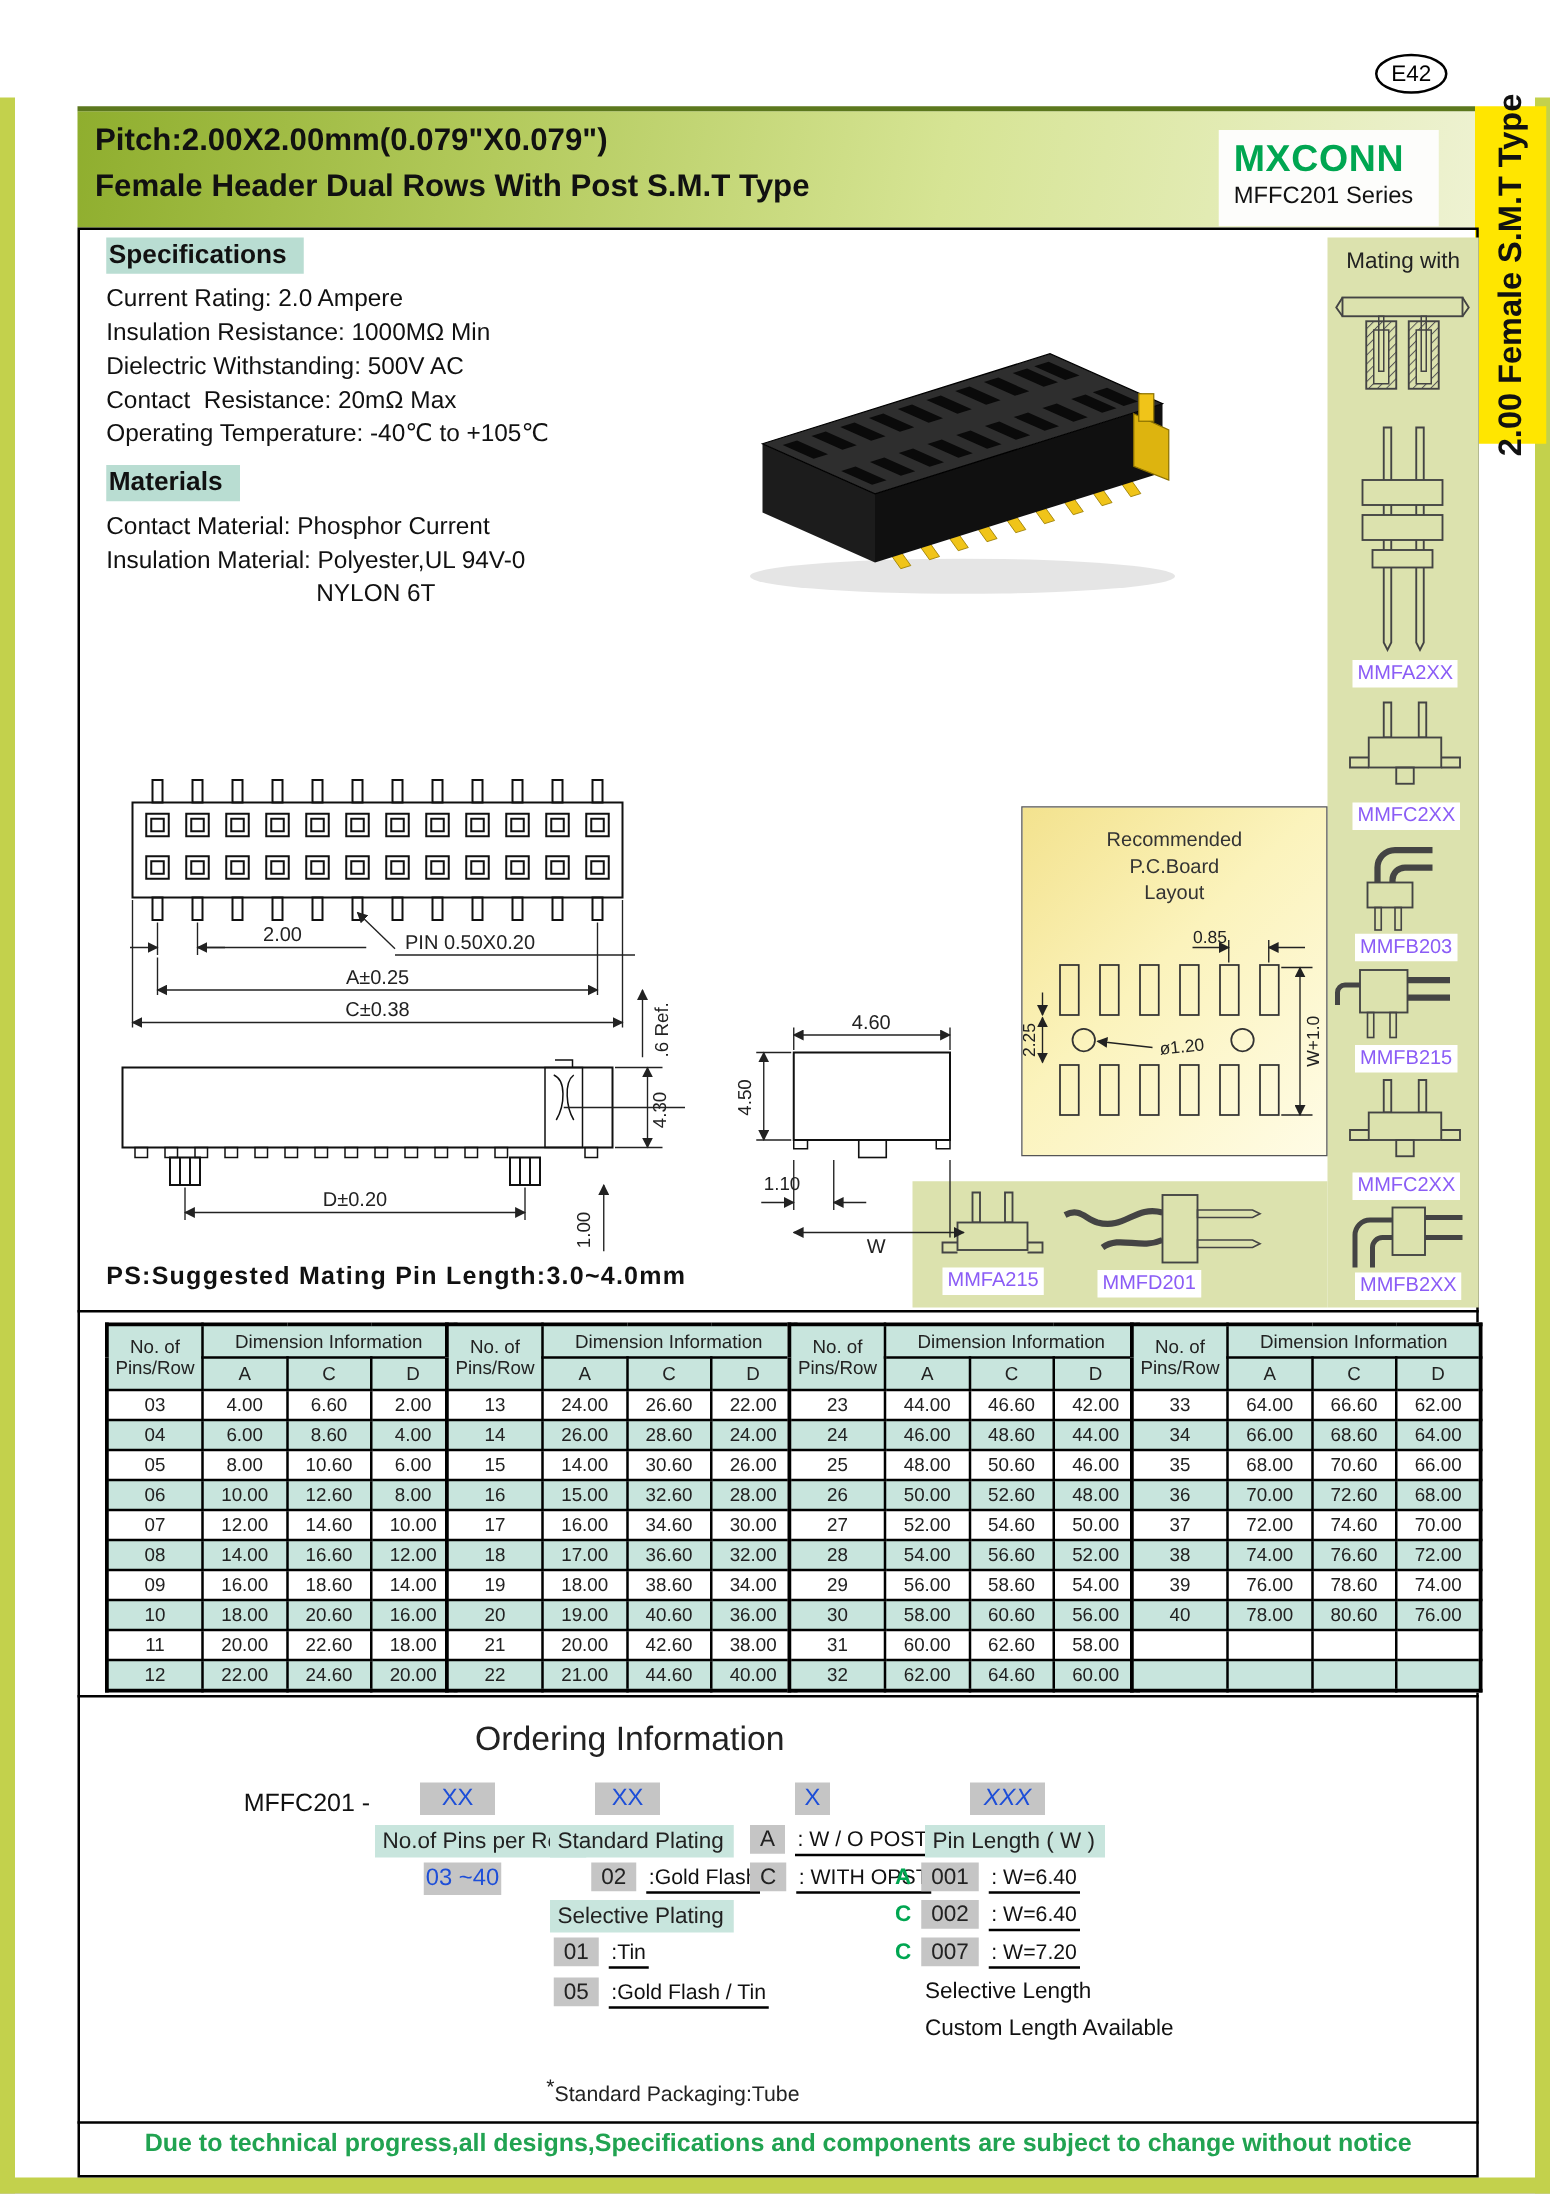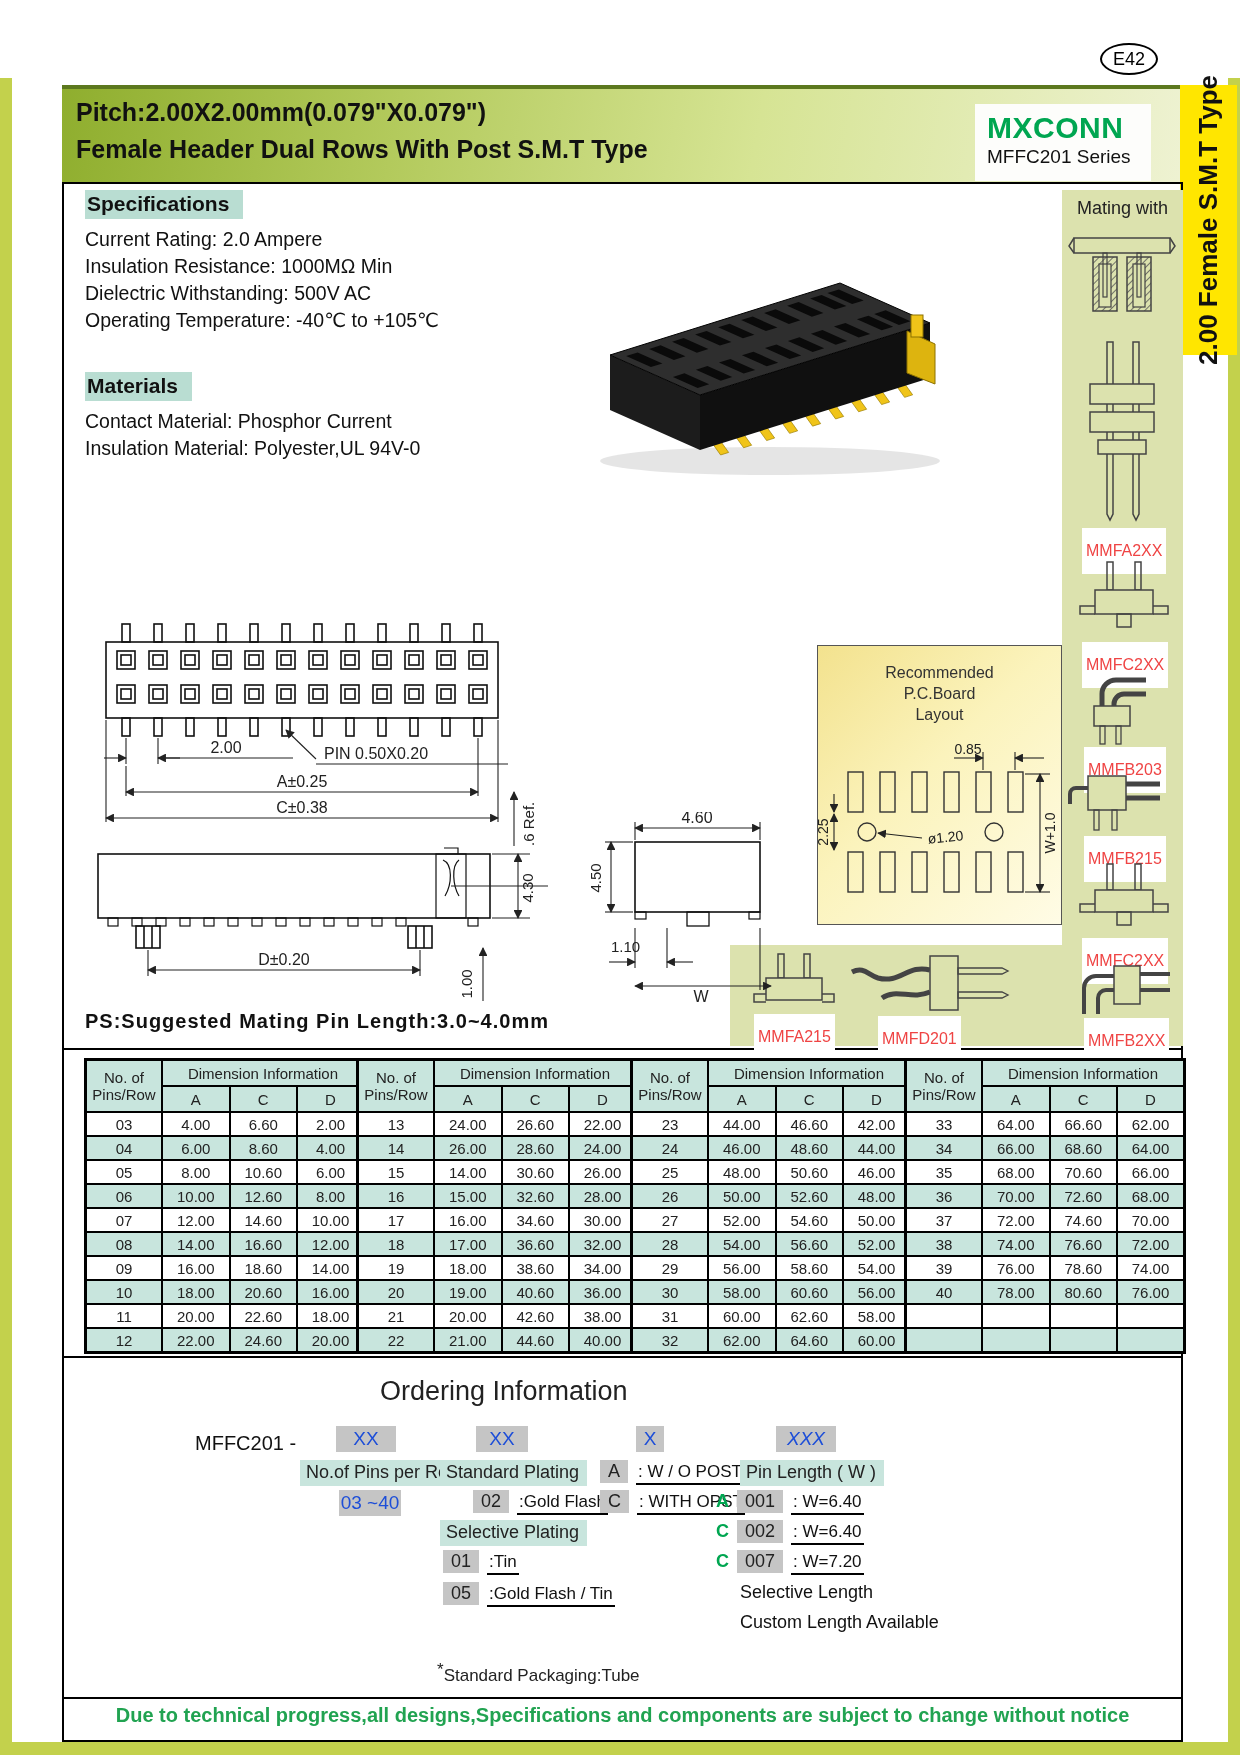--- a/index.html
+++ b/index.html
@@ -36,21 +36,21 @@
 
   .sec-head{position:absolute;background:#b9ddd2;font-weight:700;font-size:21px;
     padding:2px 14px 3px 2px;color:#111;}
   .spec-list{position:absolute;font-size:19.5px;color:#111;}
   .spec-list .list-row{line-height:27px;white-space:pre;}
   .materials-list .list-row:nth-child(3){padding-left:168px;}
 
   .sidebar{position:absolute;left:1062px;top:190px;width:121px;height:856px;background:#dce2ae;}
   .sidebar-ext{position:absolute;left:730px;top:945px;width:332px;height:101px;background:#dce2ae;}
   .mating-label{position:absolute;left:1066px;top:198px;width:113px;font-size:18px;color:#222;text-align:center;}
-  .model-chip{position:absolute;background:#fff;font-size:16px;color:#ef4444;padding:14px 4px;white-space:nowrap;}
+  .model-chip{position:absolute;background:#fff;font-size:16px;color:#8b5cf6;padding:2px 4px;white-space:nowrap;}
   .glyph{position:absolute;}
 
   .pcb-box{position:absolute;left:817px;top:645px;width:245px;height:280px;
     background:linear-gradient(135deg,#f3e28e 0%,#fbf3bc 45%,#fffce6 100%);
     border:1px solid #555;box-sizing:border-box;}
   .pcb-title{position:absolute;left:0;top:16px;width:100%;text-align:center;font-size:16px;color:#333;line-height:21px;}
 
   .drawing-note{position:absolute;left:85px;top:1010px;font-size:20px;font-weight:600;
     letter-spacing:1px;color:#111;}
 
@@ -107,27 +107,29 @@
   <div class="main-frame"></div>
   <div class="hline" style="left:62px;top:1048px;width:1121px;"></div>
   <div class="hline" style="left:62px;top:1356px;width:1121px;"></div>
   <div class="hline" style="left:62px;top:1697px;width:1121px;"></div>
 
   <div class="sec-head" style="left:85px;top:190px;">Specifications</div>
   <div class="spec-list" style="left:85px;top:226px;">
       <div class="list-row">Current Rating: 2.0 Ampere</div>
       <div class="list-row">Insulation Resistance: 1000MΩ Min</div>
       <div class="list-row">Dielectric Withstanding: 500V AC</div>
+      <div class="list-row">Contact  Resistance: 20mΩ Max</div>
       <div class="list-row">Operating Temperature: -40℃ to +105℃</div>
     </div>
 
   <div class="sec-head" style="left:85px;top:372px;">Materials</div>
   <div class="spec-list materials-list" style="left:85px;top:408px;">
       <div class="list-row">Contact Material: Phosphor Current</div>
       <div class="list-row">Insulation Material: Polyester,UL 94V-0</div>
+      <div class="list-row">NYLON 6T</div>
     </div>
 
   <svg class="glyph" style="left:555px;top:245px;" width="410" height="240" viewBox="0 0 410 240">
     <ellipse cx="215" cy="216" rx="170" ry="14" fill="rgba(0,0,0,0.10)"></ellipse>
     <g transform="matrix(23,-7.2,10,14,150,196)">
       <rect x="0.2" y="0" width="0.35" height="1.1" fill="#f0c419" stroke="#9a7d00" stroke-width="0.03"></rect>
       <rect x="1.2" y="0" width="0.35" height="1.1" fill="#f0c419" stroke="#9a7d00" stroke-width="0.03"></rect>
       <rect x="2.2" y="0" width="0.35" height="1.1" fill="#f0c419" stroke="#9a7d00" stroke-width="0.03"></rect>
       <rect x="3.2" y="0" width="0.35" height="1.1" fill="#f0c419" stroke="#9a7d00" stroke-width="0.03"></rect>
       <rect x="4.2" y="0" width="0.35" height="1.1" fill="#f0c419" stroke="#9a7d00" stroke-width="0.03"></rect>

